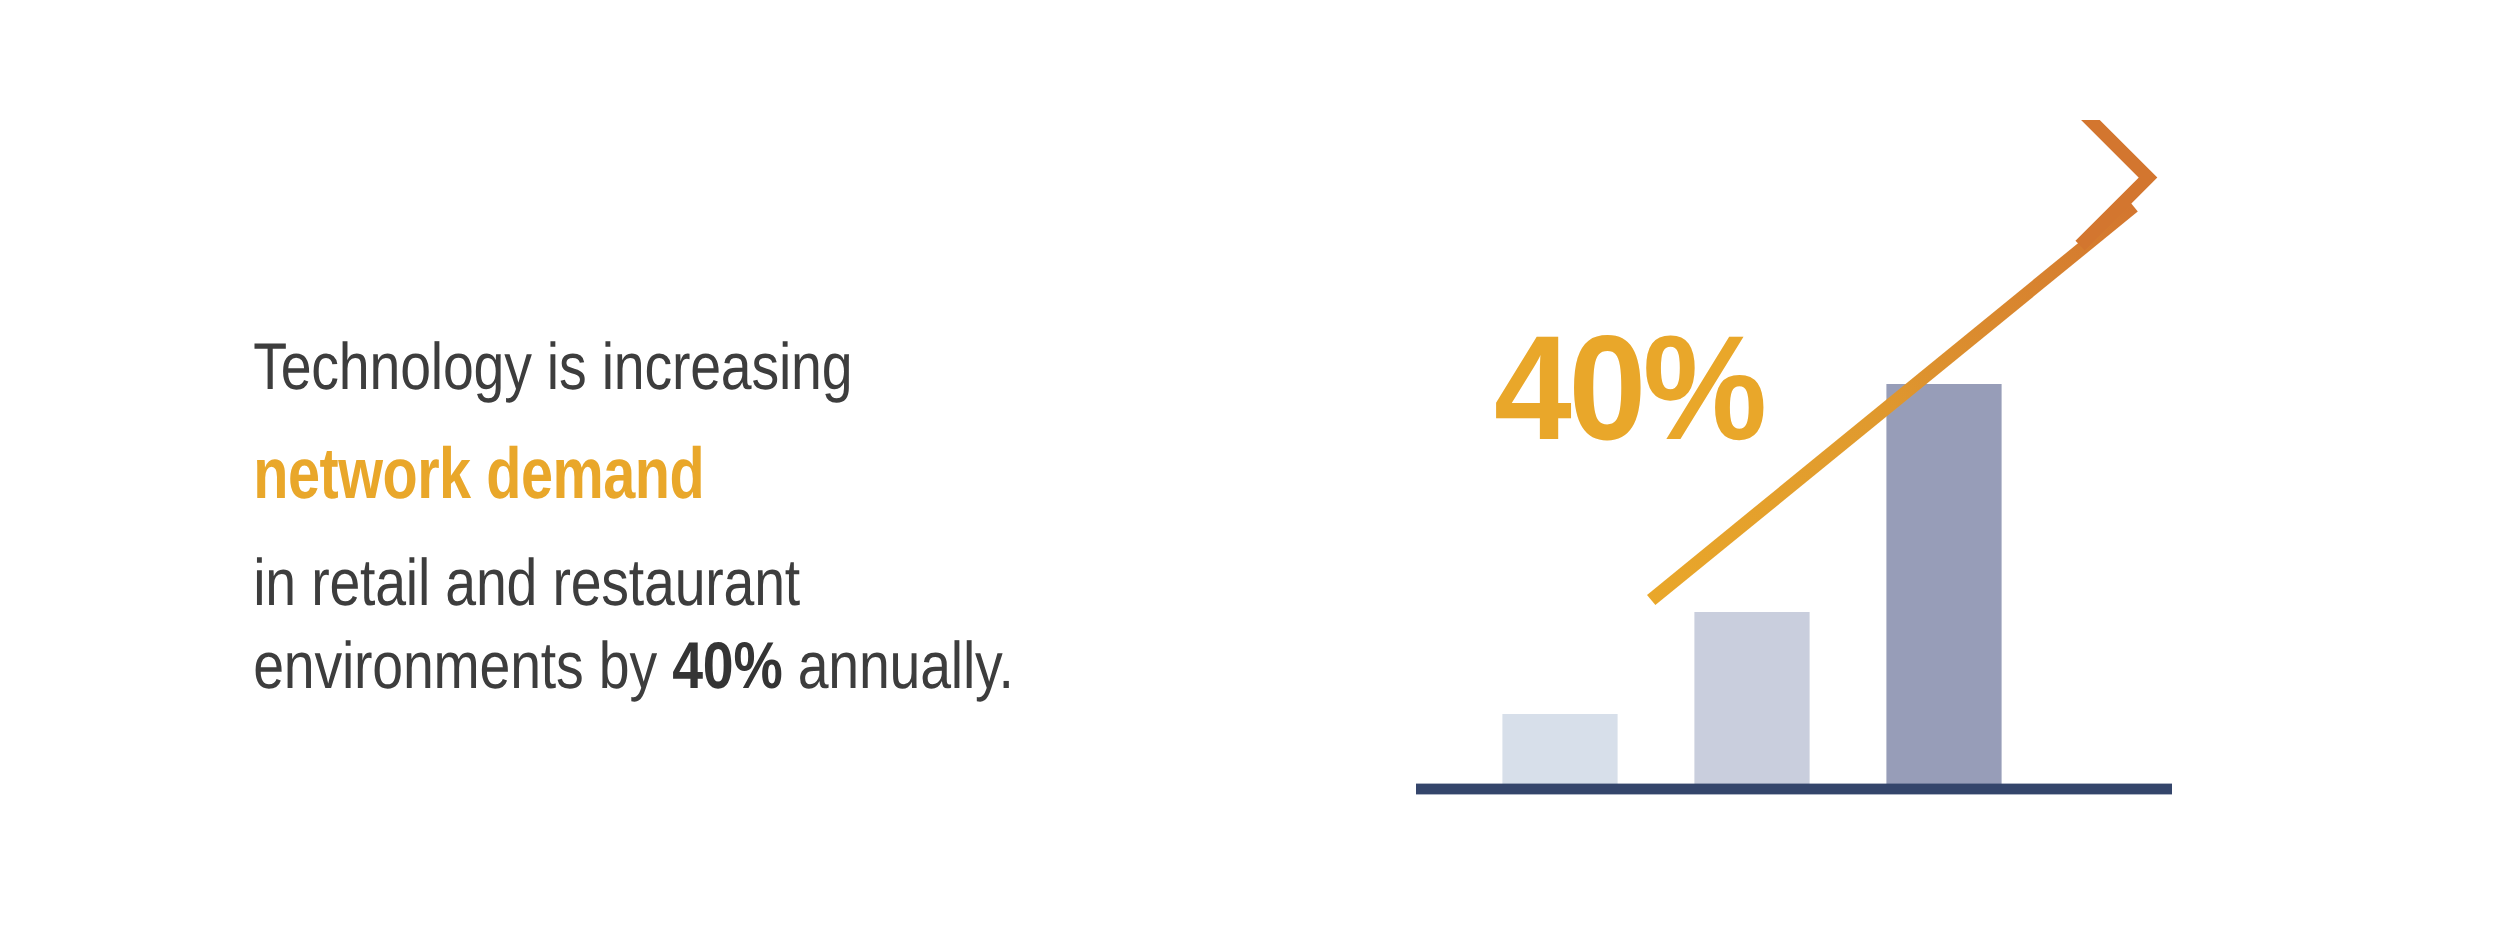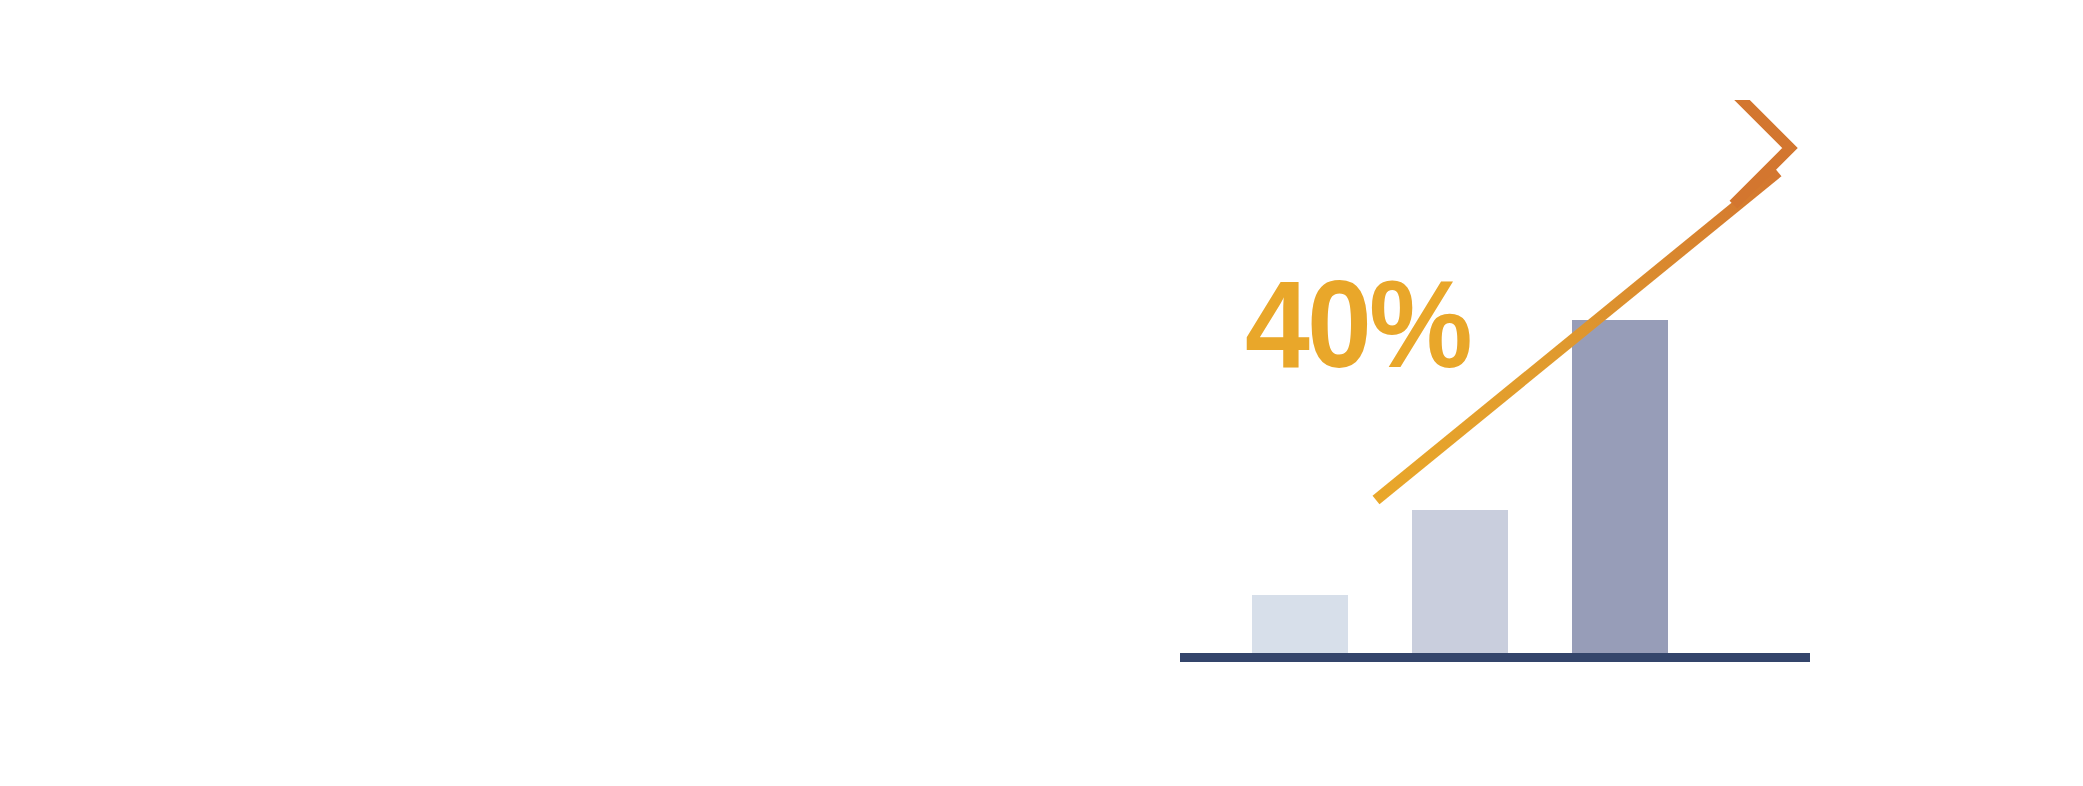--- a/index.html
+++ b/index.html
@@ -96,20 +96,31 @@
     transform: scaleX(0.94);
     transform-origin: left top;
     user-select: none;
   }
 </style>
 </head>
 <body>
 
 <div id="stage">
 
+  <div id="text-block">
+
+    <div class="line" id="headline-lead">Technology is increasing</div>
+
+    <div class="line" id="headline-accent">network demand</div>
+
+    <div class="line" id="body-line-1">in retail and restaurant</div>
+
+    <div class="line" id="body-line-2"><span>environments by </span><span class="bold-pct">40%</span><span> annually.</span></div>
+
+  </div>
 
   <div id="graphic">
 
     <div id="pct-badge">40%</div>
 
     <svg id="graphic-svg" width="820" height="600" viewBox="0 0 820 600" xmlns="http://www.w3.org/2000/svg">
       <defs>
         <linearGradient id="arrowGrad" x1="0" y1="1" x2="1" y2="0">
           <stop offset="0%" stop-color="#e9a72a"></stop>
           <stop offset="45%" stop-color="#e09a2e"></stop>

